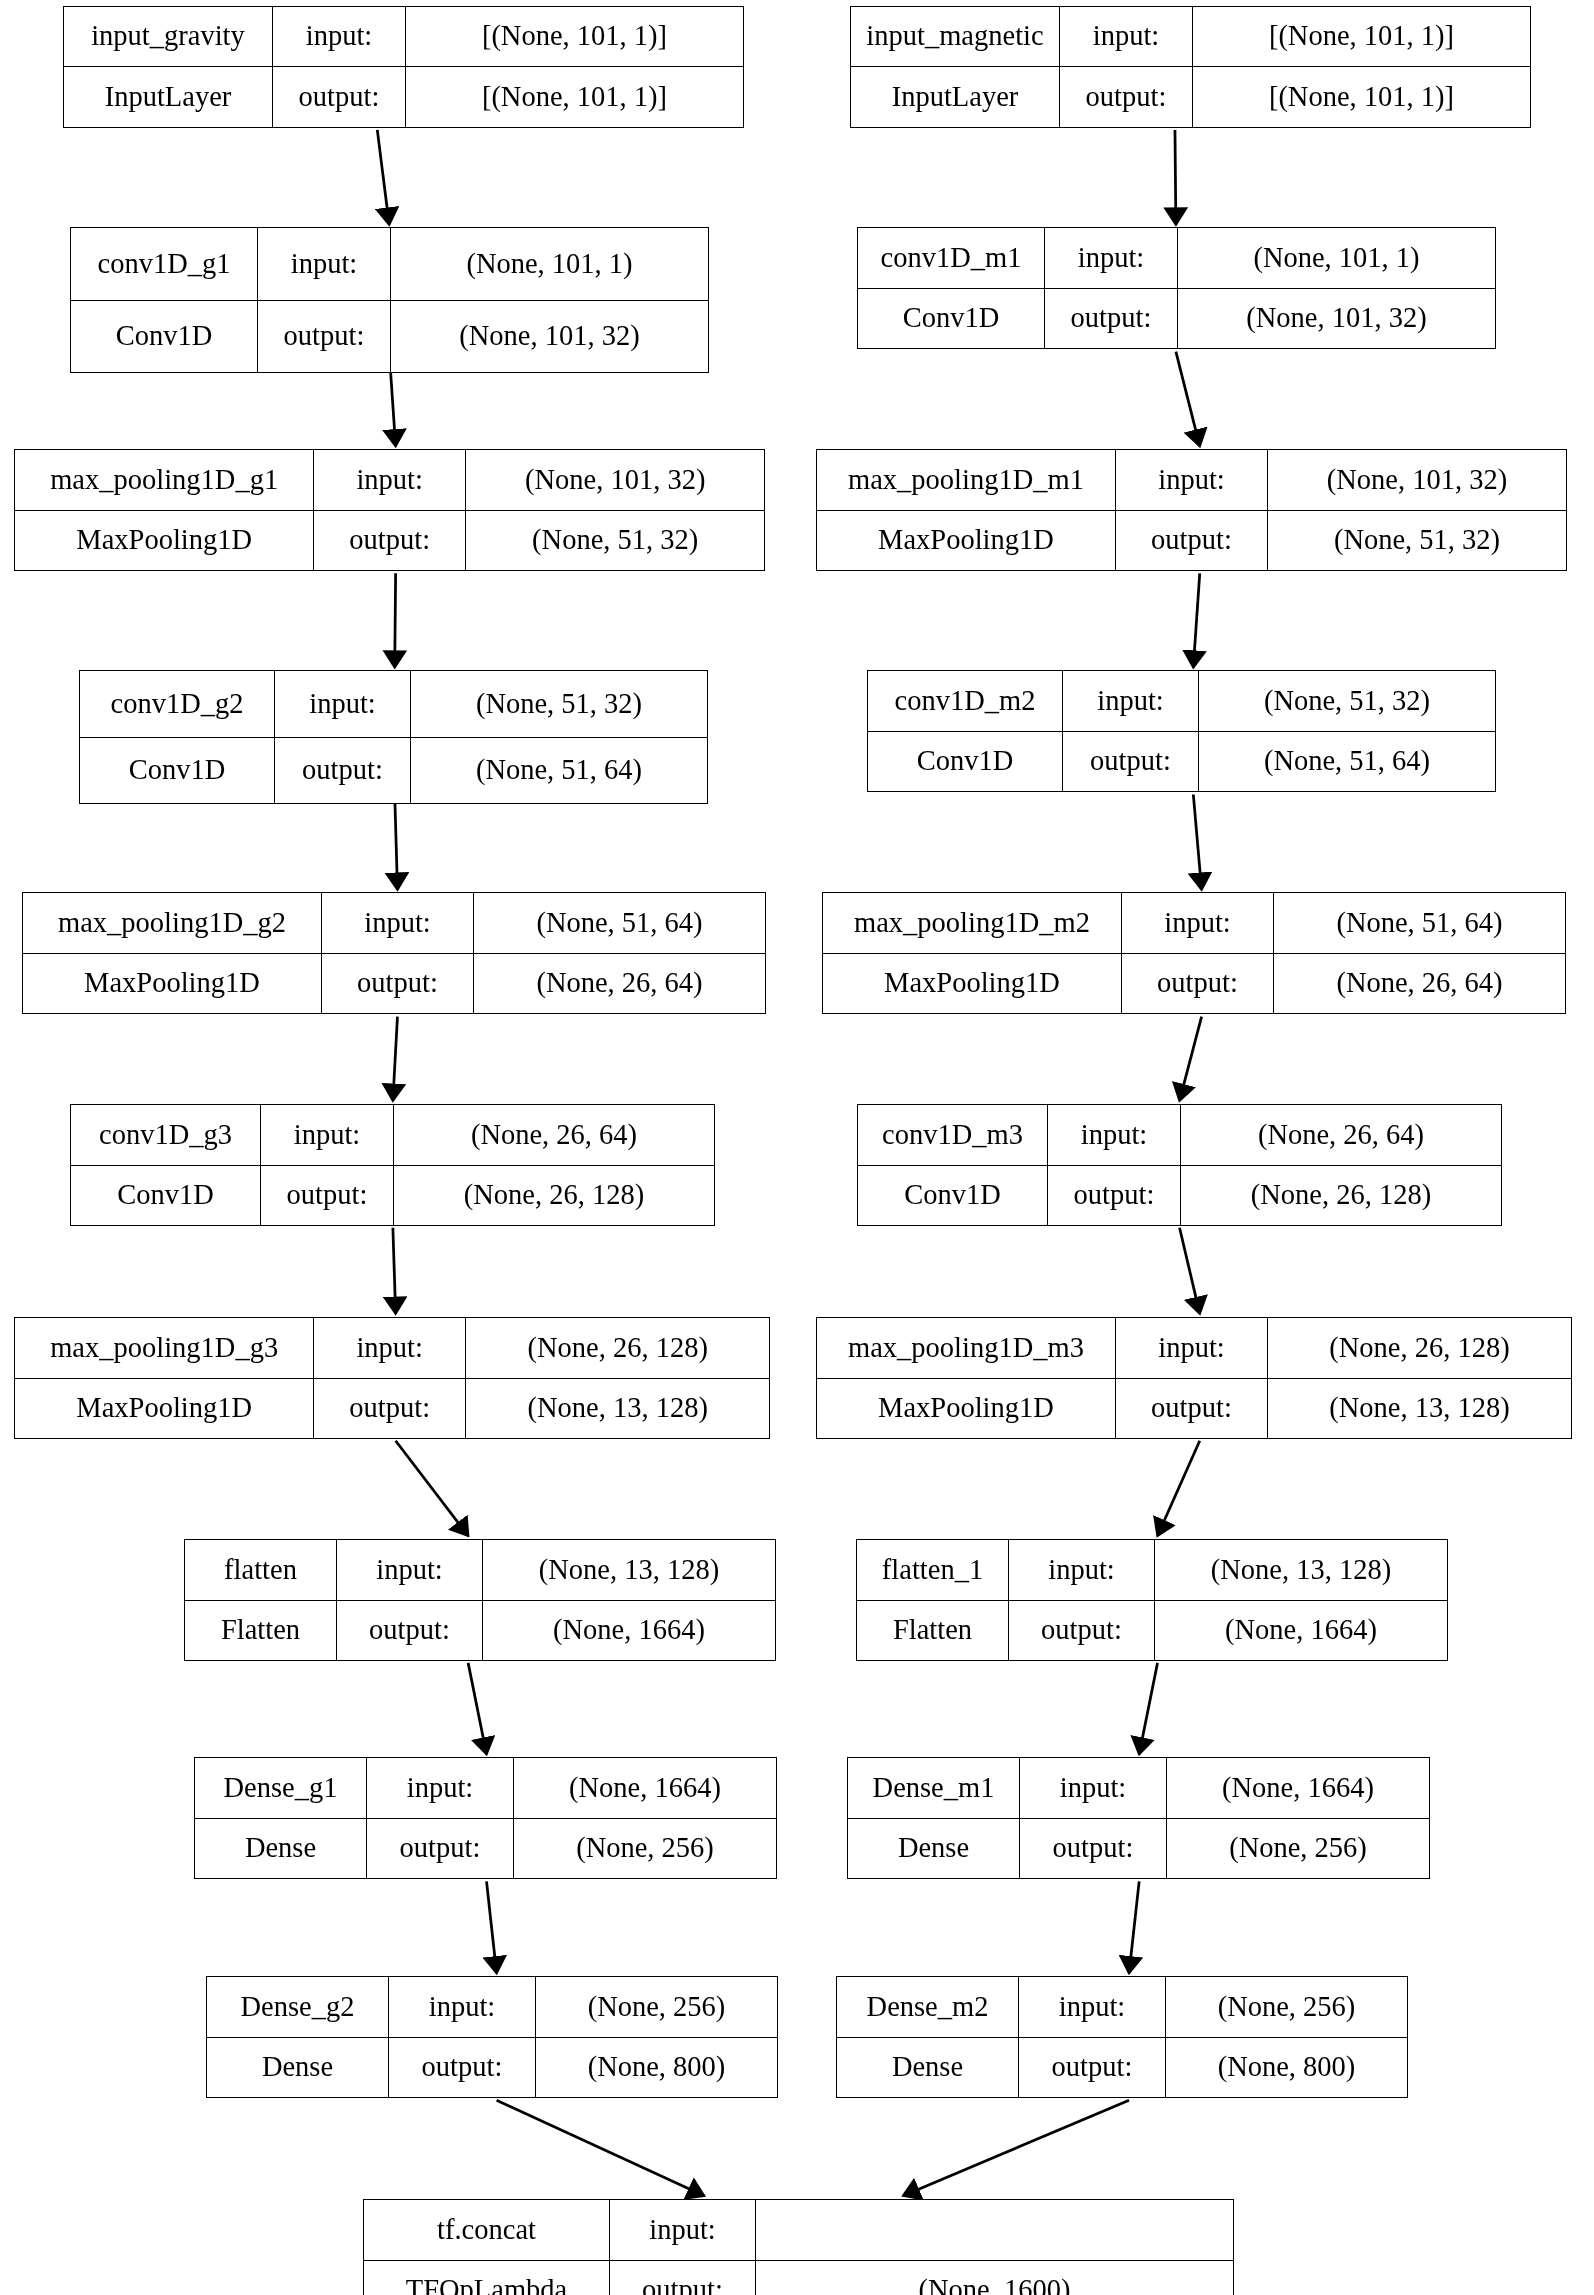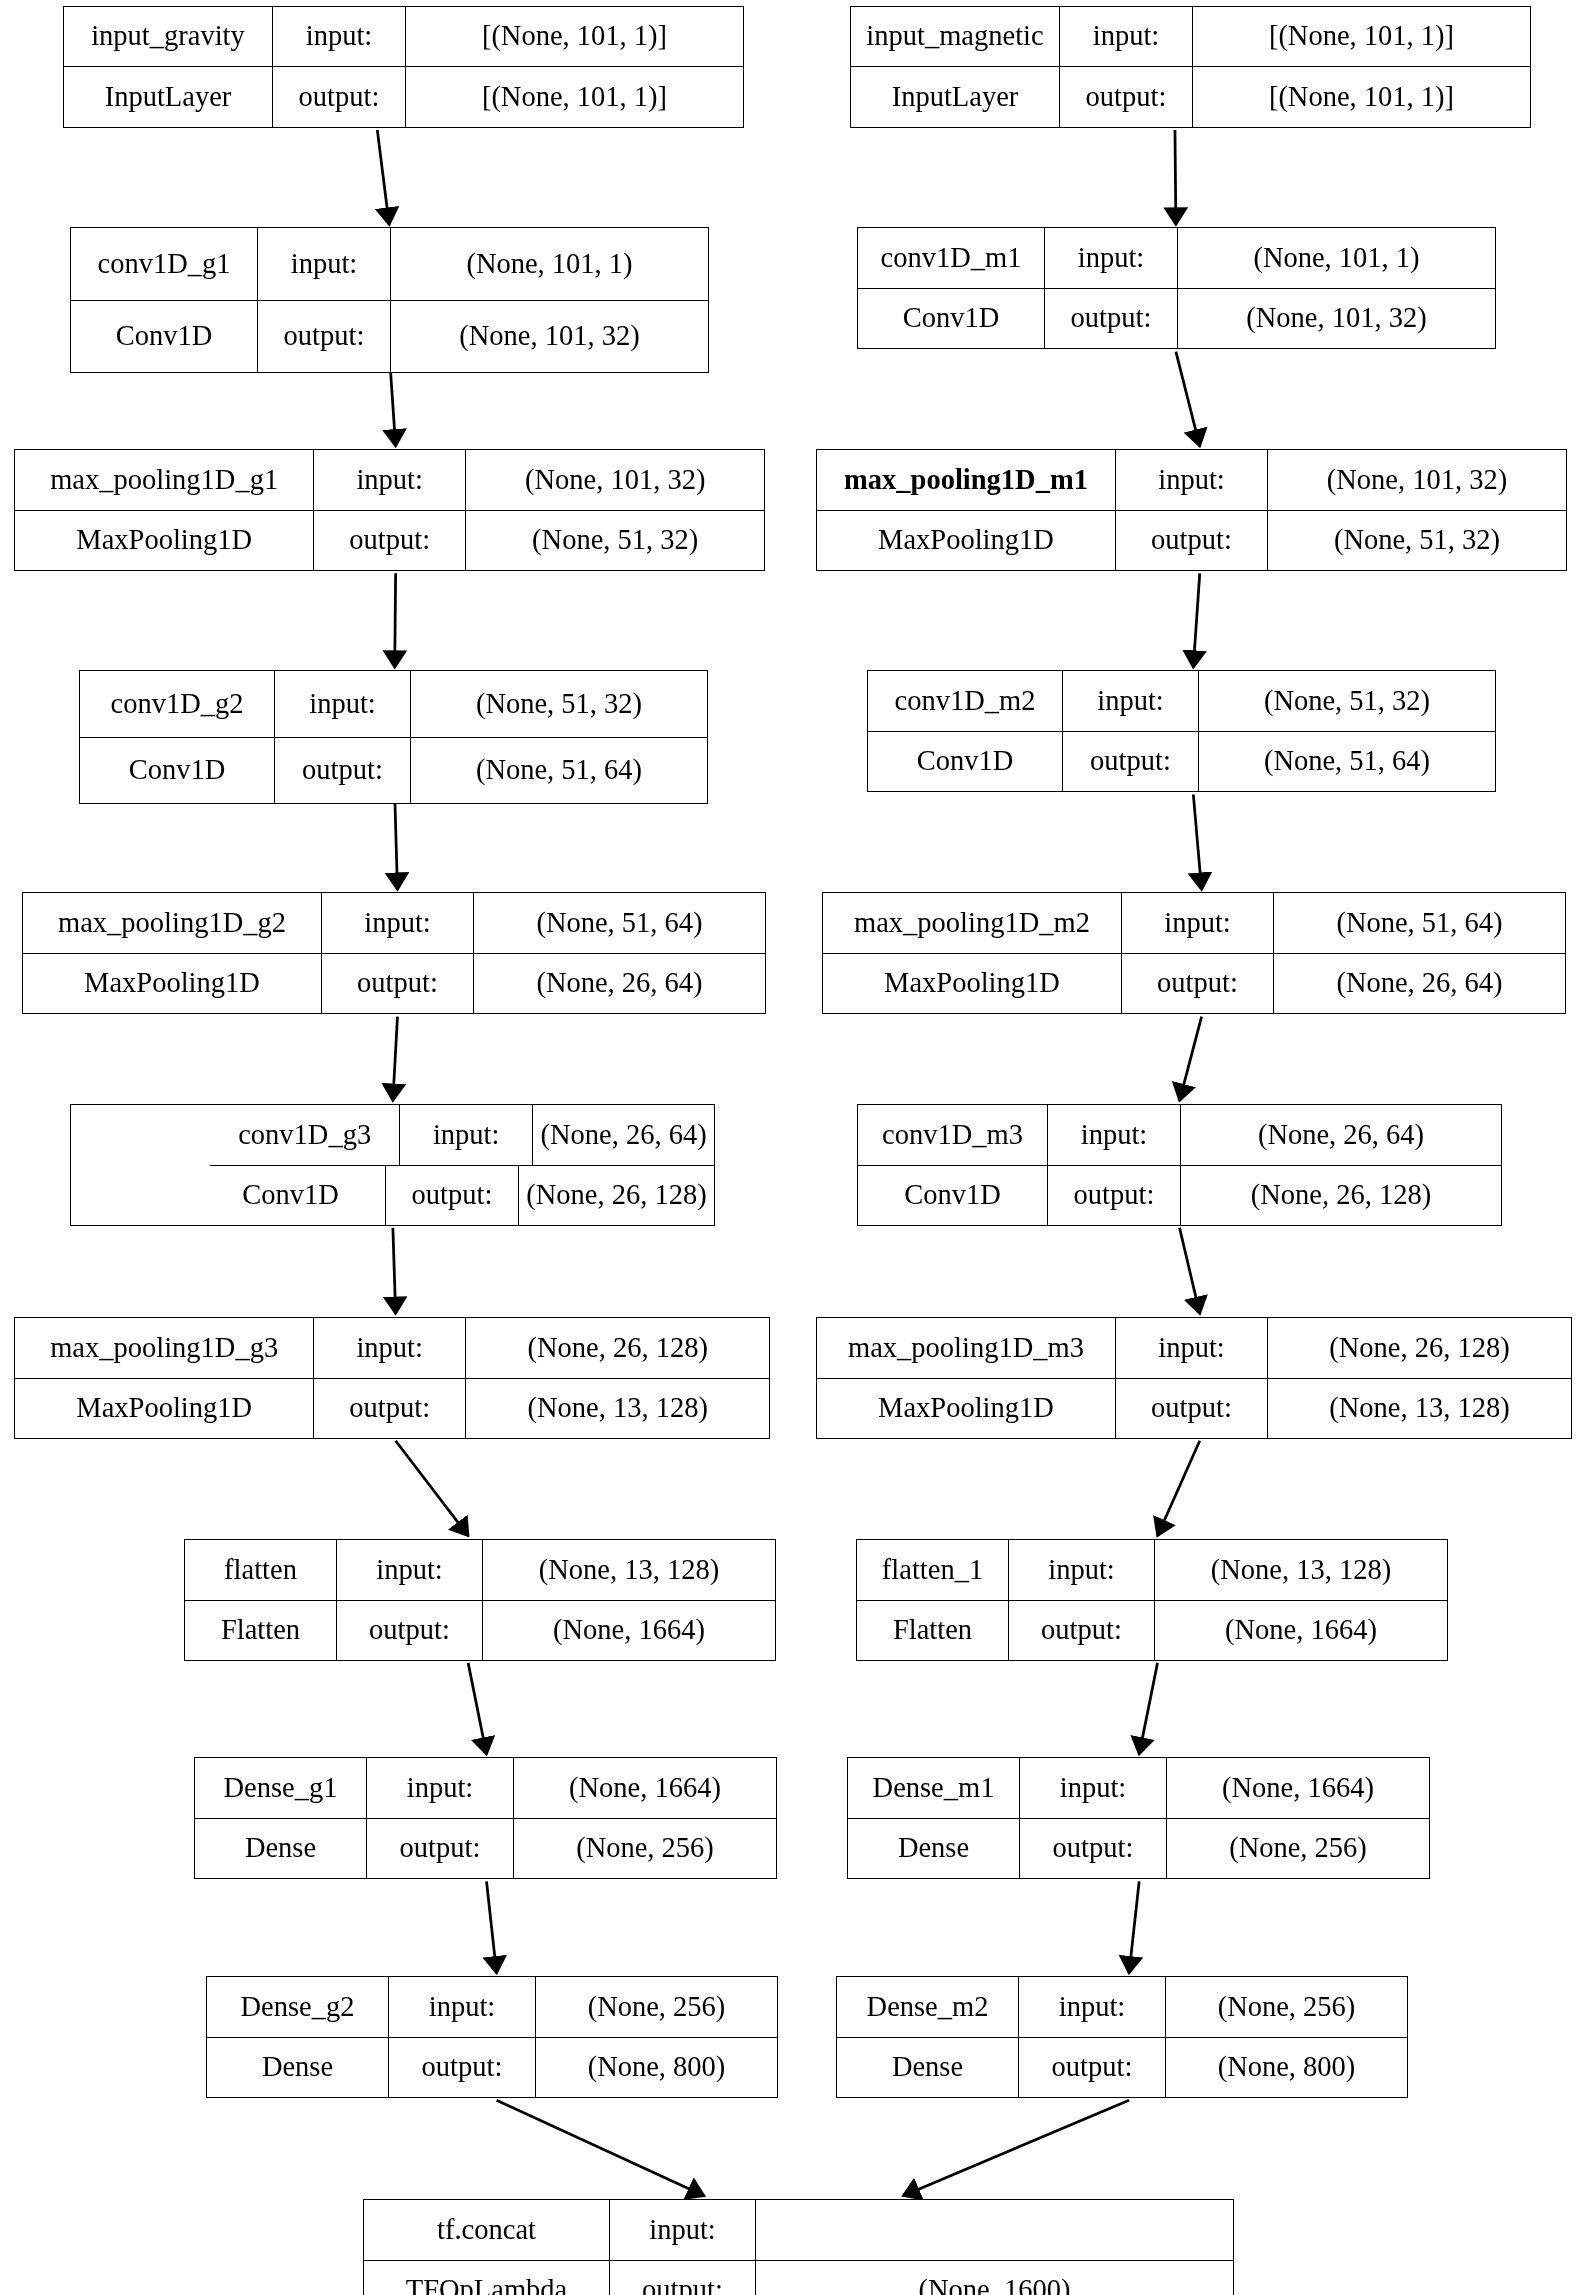--- a/index.html
+++ b/index.html
@@ -139,21 +139,21 @@
           <div class="cell c-shape" style="flex:1 1 auto;">(None, 101, 32)</div>
         </div>
         <div class="row bottom">
           <div class="cell c-name" style="width:299px;flex:0 0 299px;">MaxPooling1D</div>
           <div class="cell c-io" style="width:152px;flex:0 0 152px;">output:</div>
           <div class="cell c-shape" style="flex:1 1 auto;">(None, 51, 32)</div>
         </div>
       </div>
       <div class="node" style="left: 816px; top: 449px; width: 751px; height: 122px;">
         <div class="row top">
-          <div class="cell c-name" style="width:299px;flex:0 0 299px;font-weight:bold;">max_pooling1D_m1</div>
+          <div class="cell c-name" style="width:299px;flex:0 0 299px;">max_pooling1D_m1</div>
           <div class="cell c-io" style="width:152px;flex:0 0 152px;">input:</div>
           <div class="cell c-shape" style="flex:1 1 auto;">(None, 101, 32)</div>
         </div>
         <div class="row bottom">
           <div class="cell c-name" style="width:299px;flex:0 0 299px;">MaxPooling1D</div>
           <div class="cell c-io" style="width:152px;flex:0 0 152px;">output:</div>
           <div class="cell c-shape" style="flex:1 1 auto;">(None, 51, 32)</div>
         </div>
       </div>
       <div class="node" style="left: 79px; top: 670px; width: 629px; height: 134px;">
@@ -197,21 +197,21 @@
           <div class="cell c-name" style="width:299px;flex:0 0 299px;">max_pooling1D_m2</div>
           <div class="cell c-io" style="width:152px;flex:0 0 152px;">input:</div>
           <div class="cell c-shape" style="flex:1 1 auto;">(None, 51, 64)</div>
         </div>
         <div class="row bottom">
           <div class="cell c-name" style="width:299px;flex:0 0 299px;">MaxPooling1D</div>
           <div class="cell c-io" style="width:152px;flex:0 0 152px;">output:</div>
           <div class="cell c-shape" style="flex:1 1 auto;">(None, 26, 64)</div>
         </div>
       </div>
-      <div class="node" style="left: 70px; top: 1104px; width: 645px; height: 122px; align-items: flex-end;">
+      <div class="node" style="left: 70px; top: 1104px; width: 645px; height: 122px;">
         <div class="row top">
           <div class="cell c-name" style="width:190px;flex:0 0 190px;">conv1D_g3</div>
           <div class="cell c-io" style="width:133px;flex:0 0 133px;">input:</div>
           <div class="cell c-shape" style="flex:1 1 auto;">(None, 26, 64)</div>
         </div>
         <div class="row bottom">
           <div class="cell c-name" style="width:190px;flex:0 0 190px;">Conv1D</div>
           <div class="cell c-io" style="width:133px;flex:0 0 133px;">output:</div>
           <div class="cell c-shape" style="flex:1 1 auto;">(None, 26, 128)</div>
         </div>

